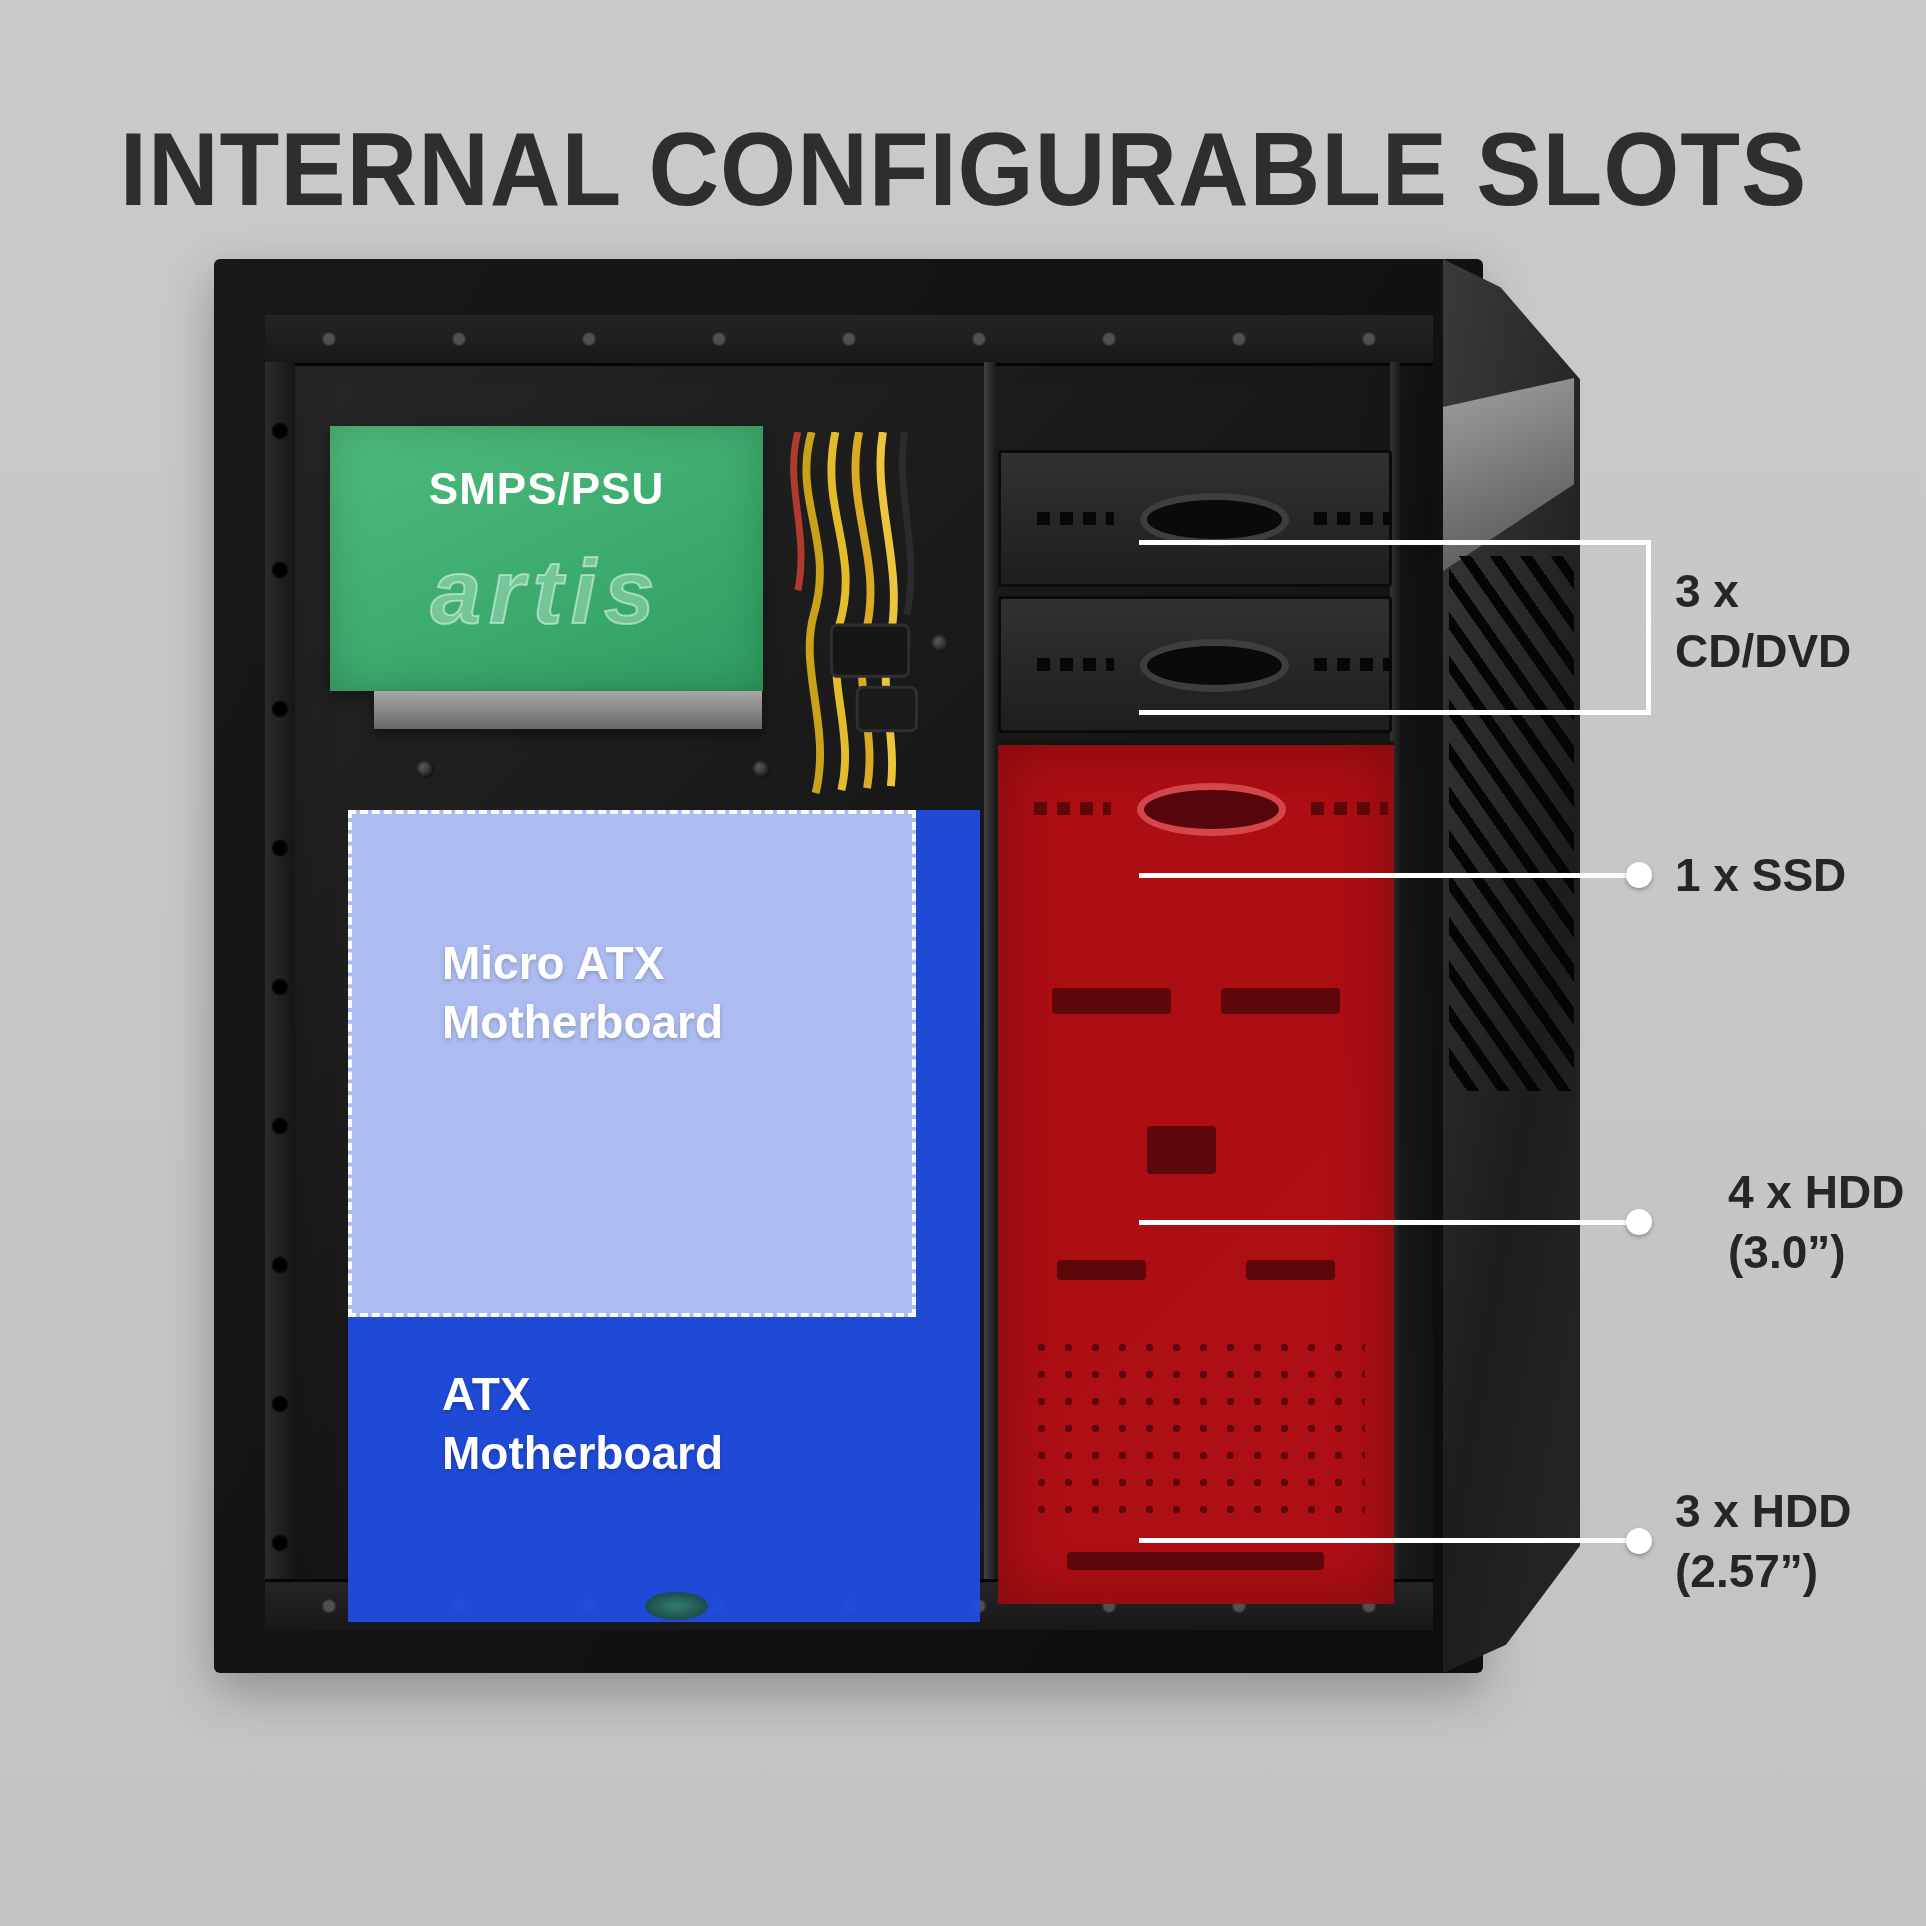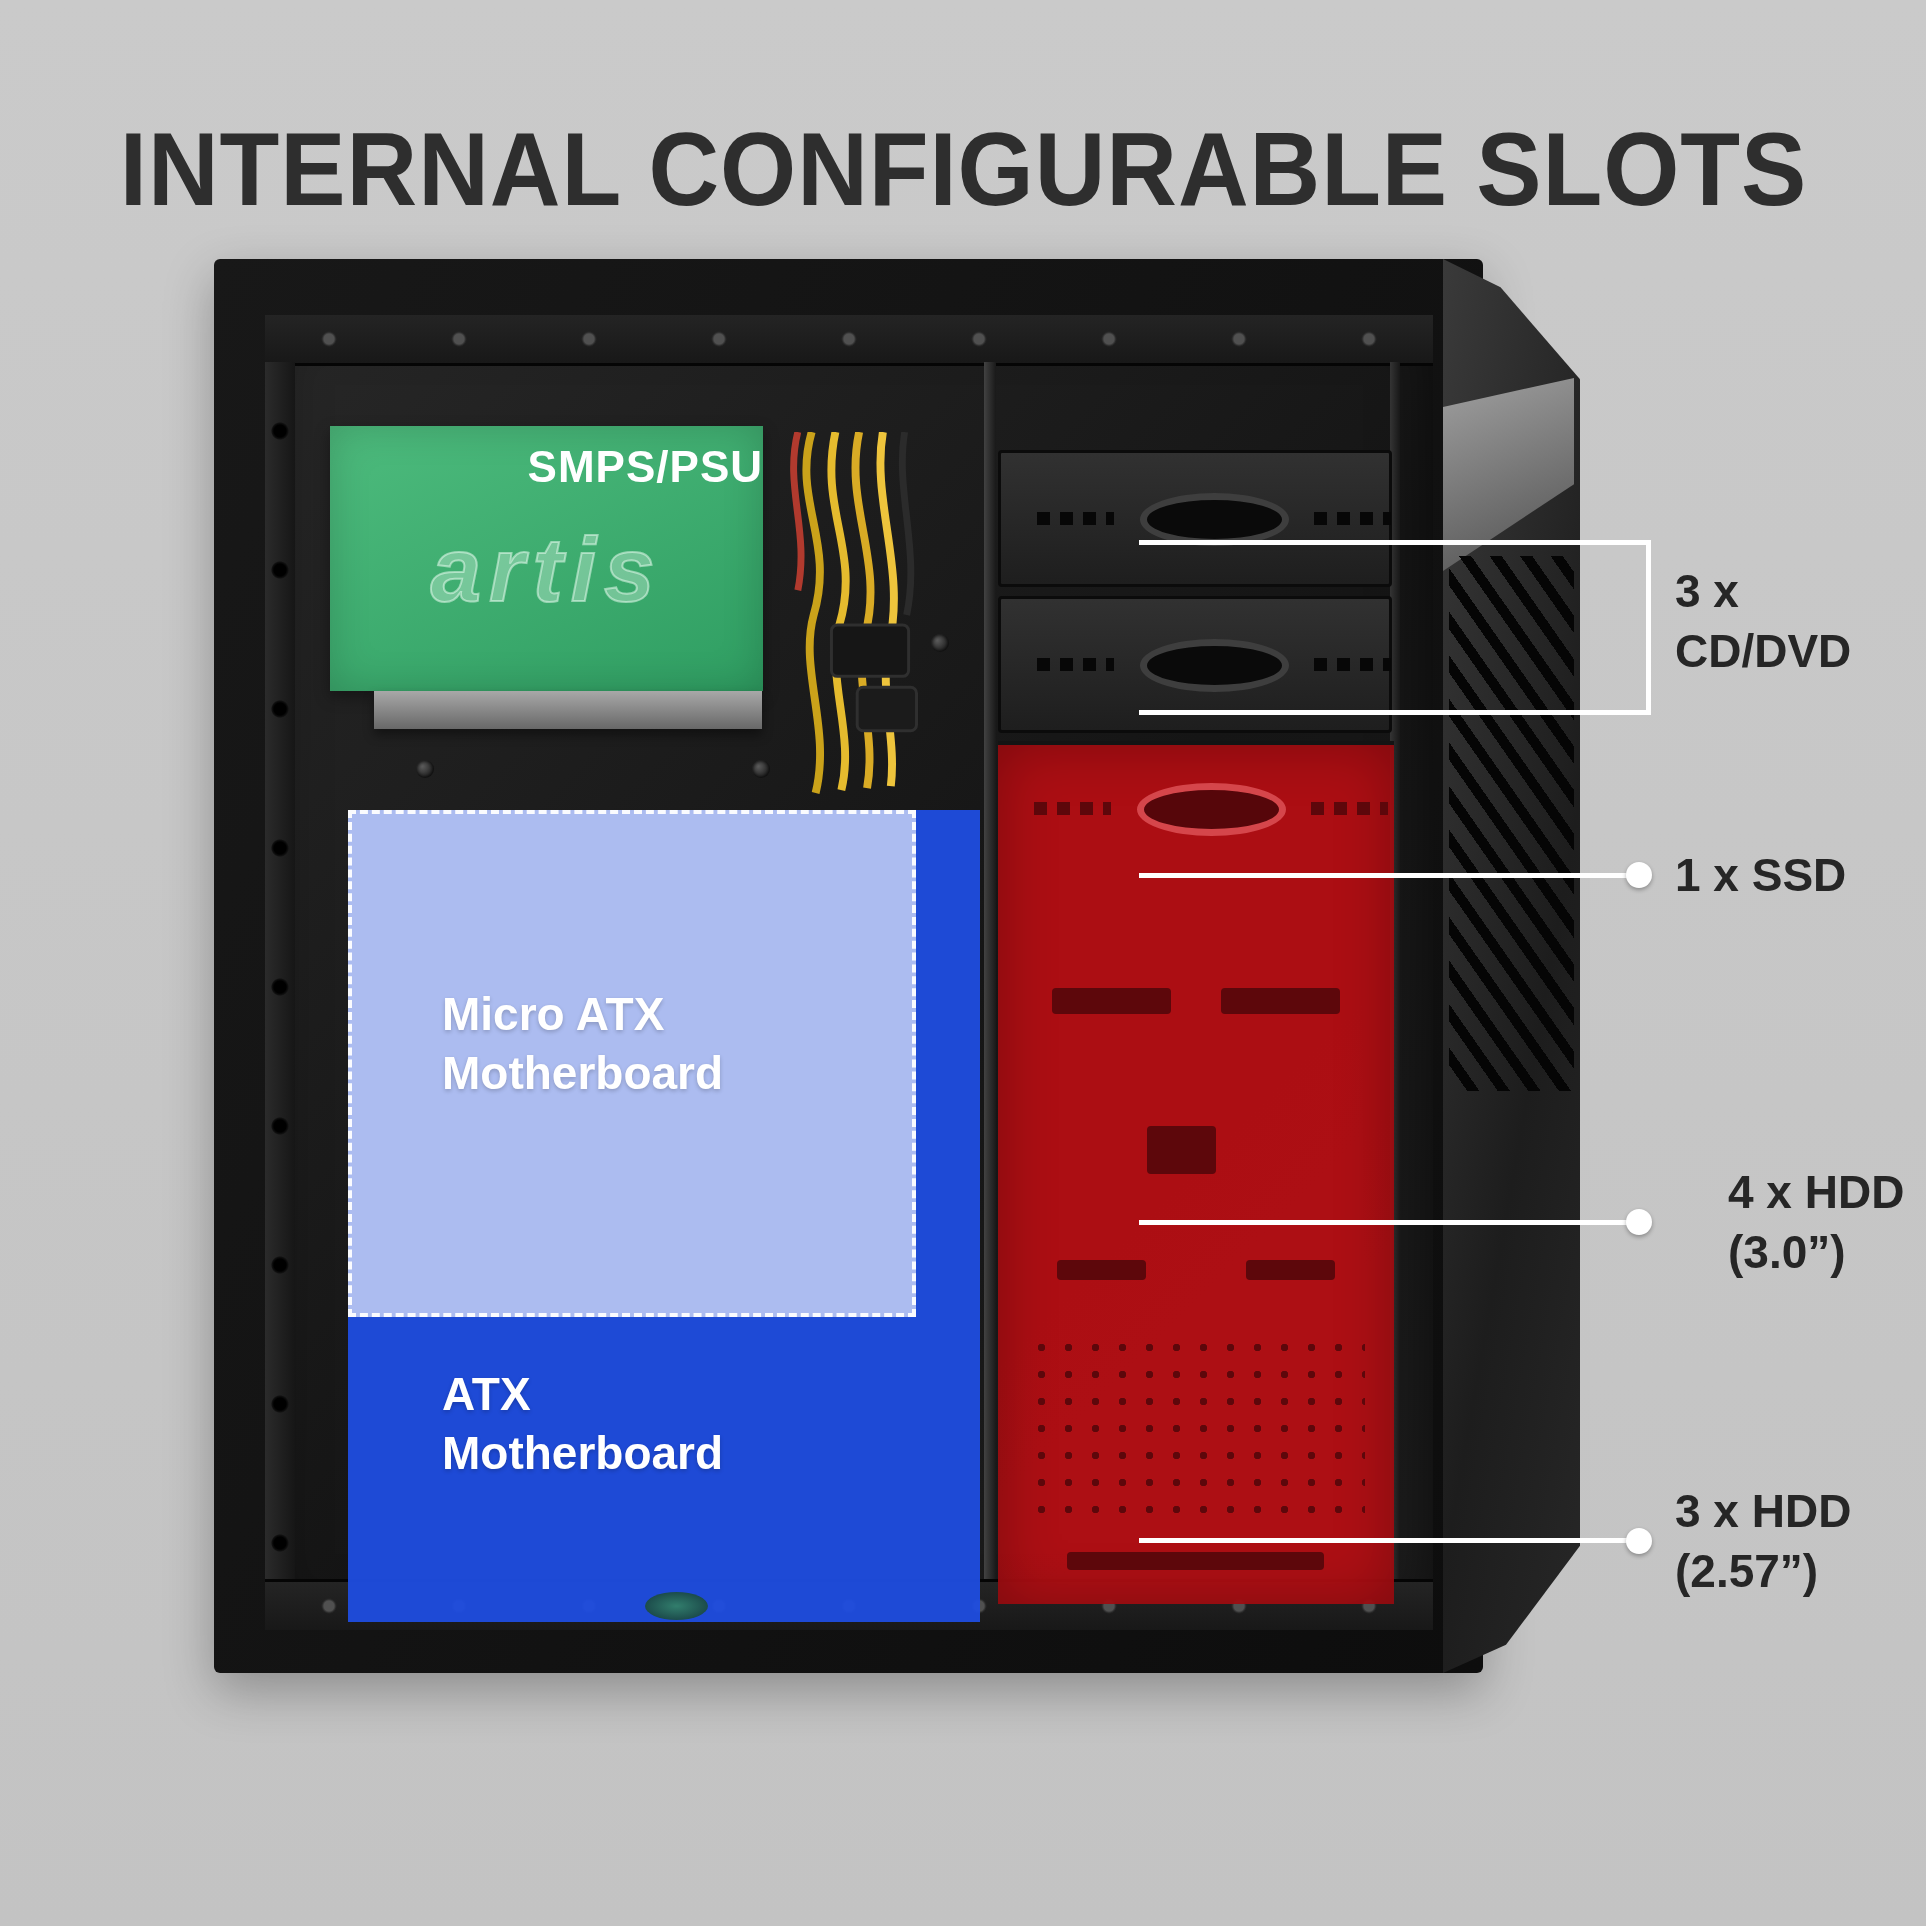--- a/index.html
+++ b/index.html
@@ -64,21 +64,21 @@
     background:radial-gradient(circle at 35% 35%,#5c5c5c,#222 70%);
     box-shadow:inset 0 0 4px #000;
   }
   
   .psu{
     position:absolute;left:330px;top:426px;width:433px;height:265px;
     background:linear-gradient(155deg,#4dbb7d,#2f9e62);
     box-shadow:inset 0 0 40px rgba(0,0,0,.18),0 6px 14px rgba(0,0,0,.35);
   }
   .psu-label{
-    margin-top:16px;text-align:right;color:#fff;
+    margin-top:38px;text-align:center;color:#fff;
     font-size:44px;font-weight:bold;letter-spacing:1px;
   }
   .psu-brand{
     text-align:center;margin-top:26px;font-size:91px;font-style:italic;font-weight:bold;
     letter-spacing:8px;color:rgba(235,255,243,.32);
     -webkit-text-stroke:2px rgba(240,255,246,.5);
   }
   .psu-shelf{
     position:absolute;left:374px;top:691px;width:388px;height:38px;
     background:linear-gradient(#a8a8a8,#686868);box-shadow:0 6px 10px rgba(0,0,0,.4);
@@ -138,21 +138,21 @@
   .microatx-overlay{
     position:absolute;left:348px;top:810px;width:568px;height:507px;
     background:rgba(197,208,245,.85);
     border:4px dashed rgba(255,255,255,.95);box-sizing:border-box;
   }
   .mb-label{
     position:absolute;color:#fff;font-size:46px;font-weight:bold;line-height:1.28;
     text-shadow:0 2px 4px rgba(0,0,0,.2);
   }
   .mb-label span{display:block;}
-  .lbl-micro{left:442px;top:985px;}
+  .lbl-micro{left:442px;top:934px;}
   .lbl-atx{left:442px;top:1365px;}
   .sticker{
     position:absolute;left:645px;top:1592px;width:63px;height:28px;border-radius:50%;
     background:radial-gradient(#35875a,#113322);opacity:.85;
   }
   
   .cbracket{
     position:absolute;left:1139px;top:540px;width:507px;height:165px;
     border-top:5px solid #fff;border-right:5px solid #fff;border-bottom:5px solid #fff;
     z-index:55;

